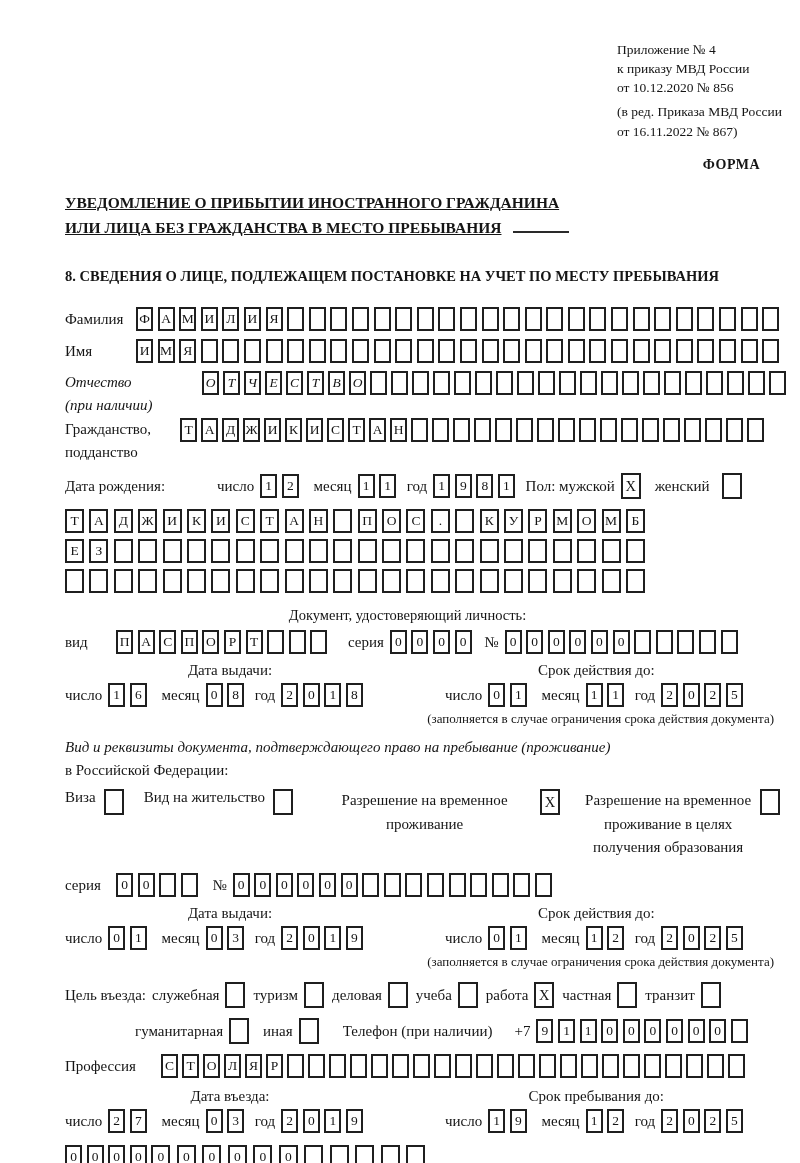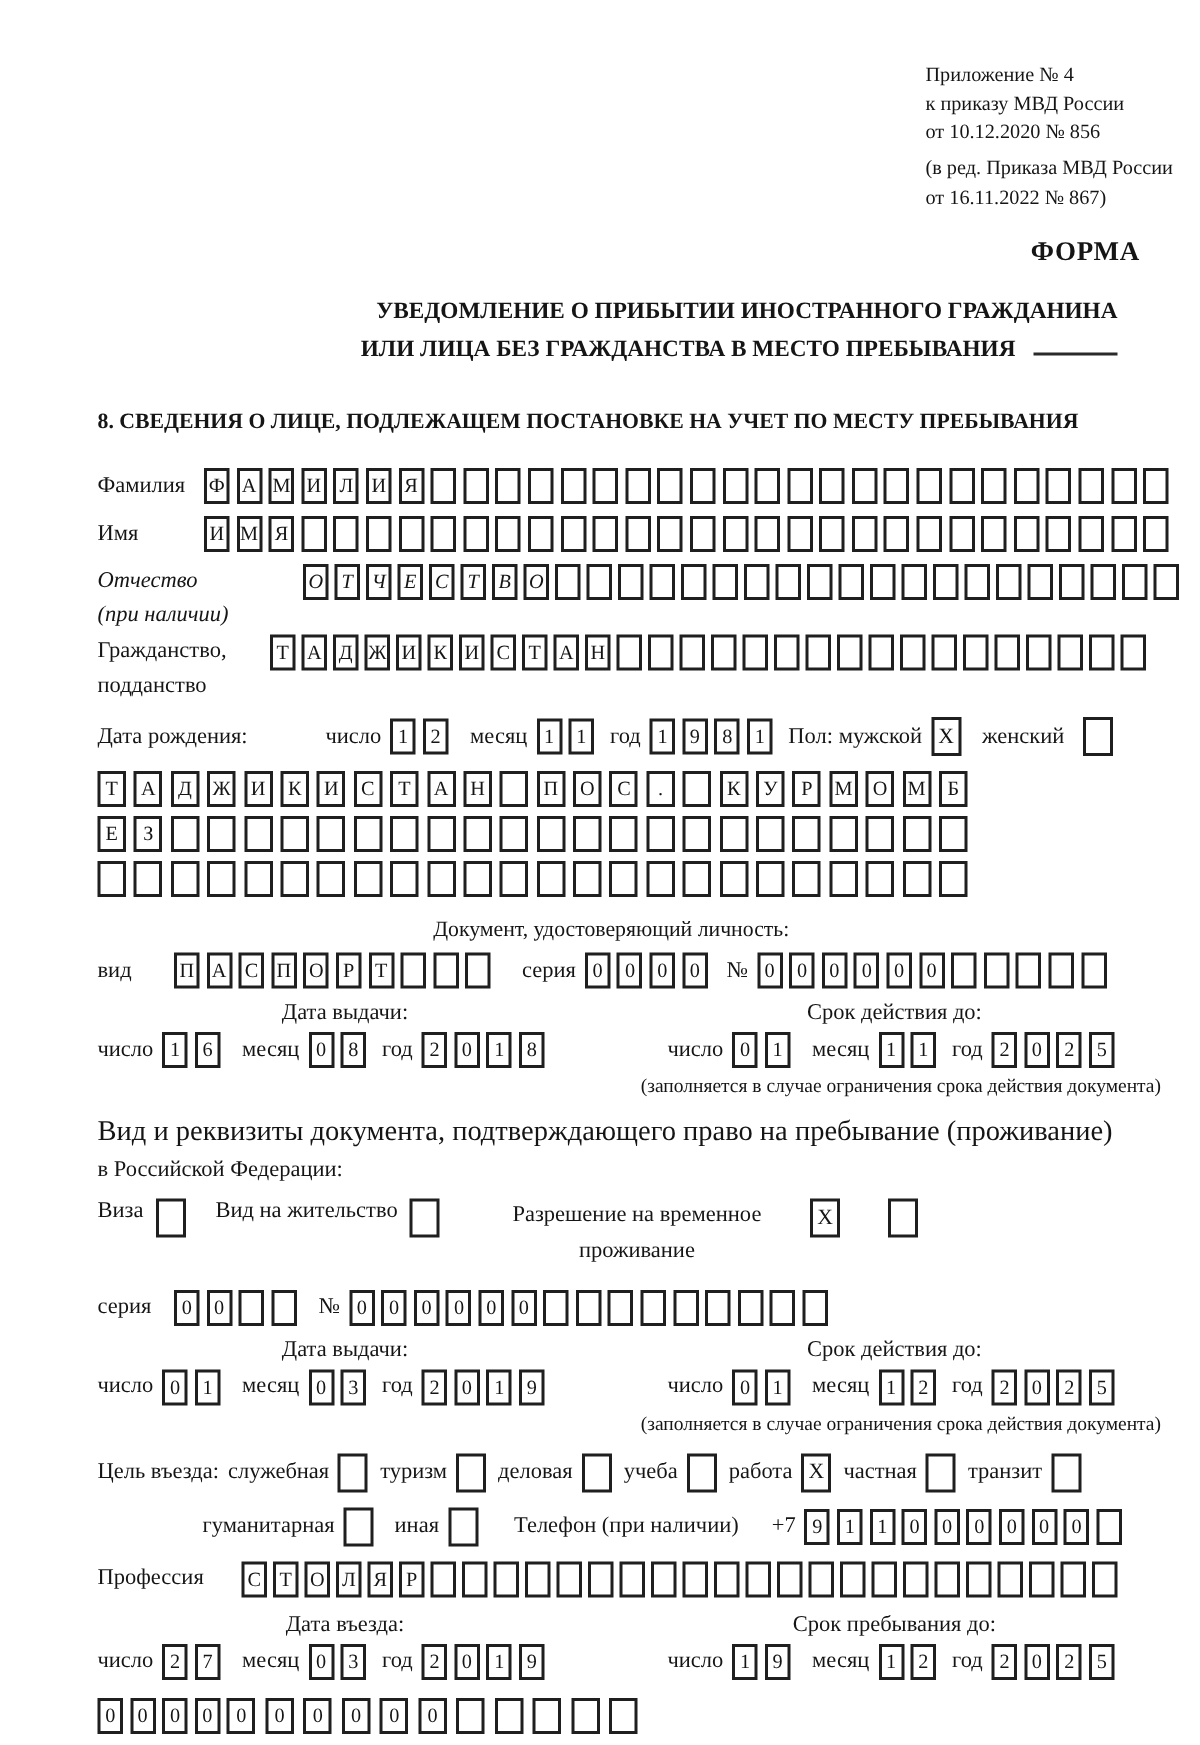--- a/index.html
+++ b/index.html
@@ -6,24 +6,24 @@
   html,body { margin:0; padding:0; background:#ffffff; }
   body {
     width:800px; height:1163px; overflow:hidden;
     font-family:"Liberation Serif", serif; color:#151515;
   }
   .page { width:800px; height:1163px; padding:40px 10px 0 65px;border-radius:10px; }
 
   
   .ref { margin-left:552px; width:185px; font-size:13.5px; line-height:1.42; }
   .ref .gap { margin-top:5px; }
-  .forma { text-align:right; padding-right:30px; font-weight:bold; font-size:18px; margin-top:16px; letter-spacing:.5px; }
+  .forma { text-align:right; padding-right:30px; font-weight:bold; font-size:14px; margin-top:16px; letter-spacing:.5px; }
 
   
-  .title { text-align:right; font-weight:bold; font-size:15.5px; line-height:1.6; margin-top:18px; margin-right:45px; }
+  .title { text-align:left; font-weight:bold; font-size:15.5px; line-height:1.6; margin-top:18px; margin-right:45px;text-decoration:underline; }
   .blank { display:inline-block; width:56px; border-bottom:2px solid #2a2a2a; height:.9em; margin-left:12px; }
   .section { font-weight:bold; font-size:14.5px; margin-top:28px; }
 
   
   .frow { display:flex; align-items:center; white-space:nowrap; font-size:15px; }
   .lbl { margin-right:6px; }
   .lblblock { display:flex; flex-direction:column; line-height:1.5; }
   .w45{width:45px;} .w65{width:65px;} .w90{width:90px;} .w115{width:115px;} .w139{width:139px;} .w140{width:140px;}
   .ml6{margin-left:6px;} .ml8{margin-left:8px;} .ml10{margin-left:10px;} .ml14{margin-left:14px;} .ml16{margin-left:16px;} .ml20{margin-left:20px;} .ml24{margin-left:24px;} .ml70{margin-left:70px;}
   .mt6{margin-top:6px;} .mt8{margin-top:8px;} .mt10{margin-top:10px;} .mt12{margin-top:12px;} .mt14{margin-top:14px;} .mt22{margin-top:22px;}
@@ -420,37 +420,38 @@
             <span class="cell">2</span>
             <span class="cell">0</span>
             <span class="cell">2</span>
             <span class="cell">5</span>
           </span>
       </div>
     </div>
   </div>
   <div class="note-r">(заполняется в случае ограничения срока действия документа)</div>
 
-  <div class="mt12" style="font-size:19px;">Вид и реквизиты документа, подтверждающего право на пребывание (проживание)</div>
+  <div class="mt12" style="font-size:15px;font-style:italic;">Вид и реквизиты документа, подтверждающего право на пребывание (проживание)</div>
   <div class="mt6" style="font-size:15px;">в Российской Федерации:</div>
 
   <div class="opts">
     <div class="opt">
       <span>Виза</span>
       <span class="checkbox"></span>
     </div>
     <div class="opt ml20">
       <span>Вид на жительство</span>
       <span class="checkbox"></span>
     </div>
     <div class="opt ml24">
       <span class="optc w215">Разрешение на временное проживание</span>
       <span class="checkbox">X</span>
     </div>
     <div class="opt ml24">
+      <span class="optc w168">Разрешение на временное проживание в целях получения образования</span>
       <span class="checkbox"></span>
     </div>
   </div>
 
   <div class="frow mt14">
     <span class="lbl w45">серия</span>
     <span class="cellrow">
         <span class="cell">0</span>
         <span class="cell">0</span>
         <span class="cell"></span>

